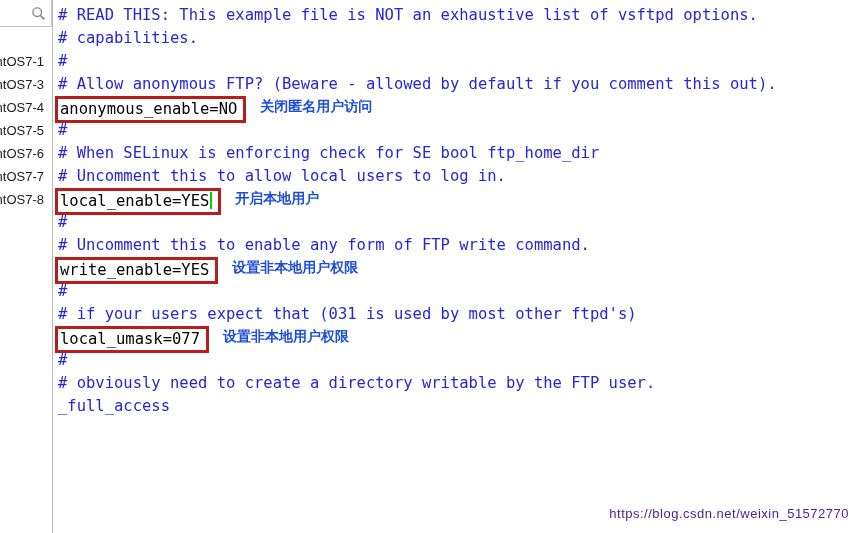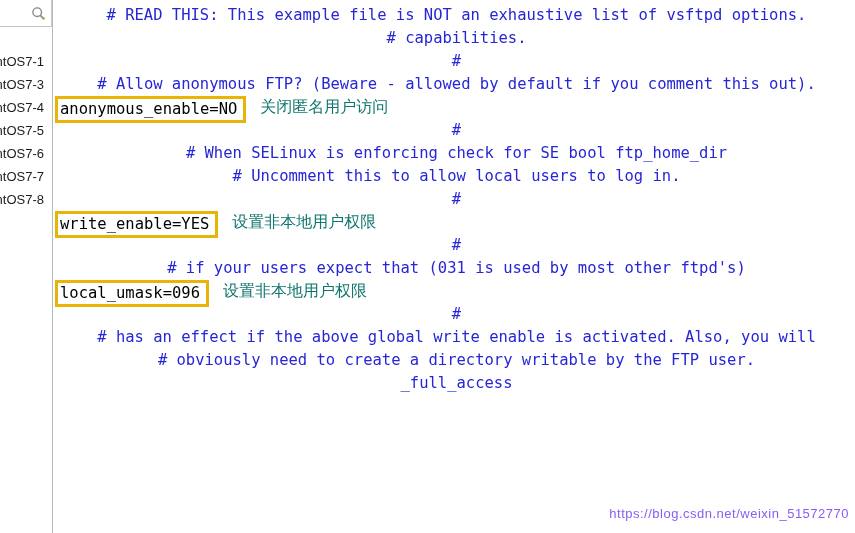--- a/index.html
+++ b/index.html
@@ -103,67 +103,67 @@
     height: 23px;
     line-height: 23px;
     font-family: "DejaVu Sans Mono", "Liberation Mono", monospace;
     font-size: 15.5px;
     letter-spacing: 0px;
     white-space: pre;
     padding-left: 5px;
     color: #2626d6;
   }
 
-  .code-line.comment { color: #2626d6; text-align: center; }
+  .code-line.comment { color: #2626d6; }
   .code-line.config  { color: #000000; }
 
   
   .hl-wrap {
     position: relative;
     display: inline-block;
   }
   .hl-token {
     display: inline-block;
     position: relative;
-    border: 3px solid #eab308;
+    border: 3px solid #b91c1c;
     background: #ffffff;
     color: #000000;
     padding: 0px 6px 0px 2px;
     line-height: 21px;
     height: 21px;
     box-sizing: content-box;
     margin-left: -3px;
   }
   .cursor {
     display: inline-block;
     width: 2px;
     height: 17px;
     background: #14c214;
     vertical-align: -3px;
     margin-left: 1px;
   }
   .annotation {
     display: inline-block;
-    color: #0f766e;
+    color: #1d4ed8;
     font-family: "DejaVu Sans", "Liberation Sans", sans-serif;
-    font-size: 16px;
-    font-weight: normal;
+    font-size: 14px;
+    font-weight: bold;
     line-height: 21px;
     vertical-align: top;
     margin-left: 14px;
     letter-spacing: 0px;
   }
 
   .watermark {
     position: absolute;
     right: 6px;
     bottom: 12px;
     font-family: "Liberation Sans", sans-serif;
     font-size: 13px;
-    color: #8b5cf6;
+    color: #4c1d95;
     letter-spacing: 0.5px;
     white-space: nowrap;
     pointer-events: none;
   }
 </style>
 </head>
 <body>
 
 <div id="app">
 
@@ -195,26 +195,27 @@
   <div class="editor">
     <div id="code-body">
         <div class="code-line comment"># READ THIS: This example file is NOT an exhaustive list of vsftpd options.</div>
         <div class="code-line comment"># capabilities.</div>
         <div class="code-line comment">#</div>
         <div class="code-line comment"># Allow anonymous FTP? (Beware - allowed by default if you comment this out).</div>
         <div class="code-line config"><span class="hl-wrap"><span class="hl-token">anonymous_enable=NO</span></span><span class="annotation">关闭匿名用户访问</span></div>
         <div class="code-line comment">#</div>
         <div class="code-line comment"># When SELinux is enforcing check for SE bool ftp_home_dir</div>
         <div class="code-line comment"># Uncomment this to allow local users to log in.</div>
-        <div class="code-line comment">#</div>
+        <div class="code-line config"><span class="hl-wrap"><span class="hl-token">local_enable=YES<span class="cursor"></span></span></span><span class="annotation">开启本地用户</span></div>
+        <div class="code-line comment">#</div>
+        <div class="code-line comment"># Uncomment this to enable any form of FTP write command.</div>
         <div class="code-line config"><span class="hl-wrap"><span class="hl-token">write_enable=YES</span></span><span class="annotation">设置非本地用户权限</span></div>
         <div class="code-line comment">#</div>
         <div class="code-line comment"># if your users expect that (031 is used by most other ftpd's)</div>
-        <div class="code-line config"><span class="hl-wrap"><span class="hl-token">local_umask=096</span></span><span class="annotation">设置非本地用户权限</span></div>
-        <div class="code-line comment">#</div>
-        <div class="code-line comment"># has an effect if the above global write enable is activated. Also, you will</div>
+        <div class="code-line config"><span class="hl-wrap"><span class="hl-token">local_umask=077</span></span><span class="annotation">设置非本地用户权限</span></div>
+        <div class="code-line comment">#</div>
         <div class="code-line comment"># obviously need to create a directory writable by the FTP user.</div>
         <div class="code-line comment">_full_access</div>
       </div>
     <div class="watermark">https://blog.csdn.net/weixin_51572770</div>
   </div>
 
 </div>
 
 </body></html>

